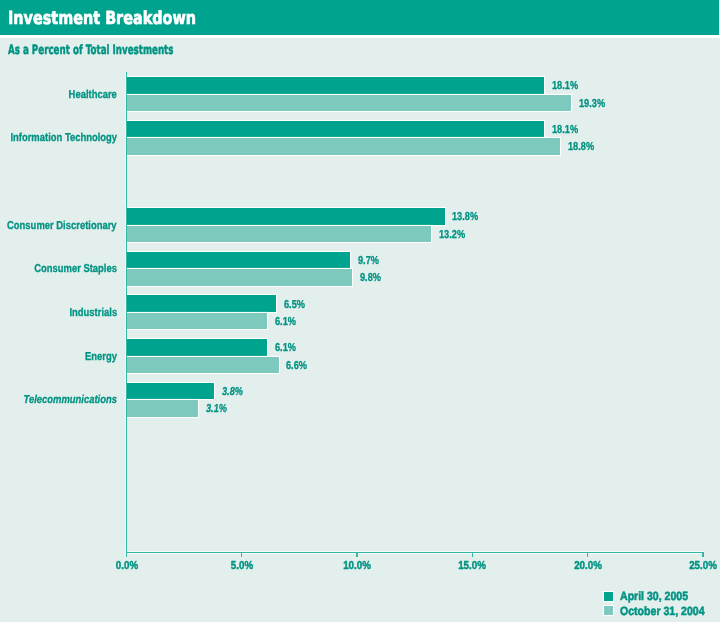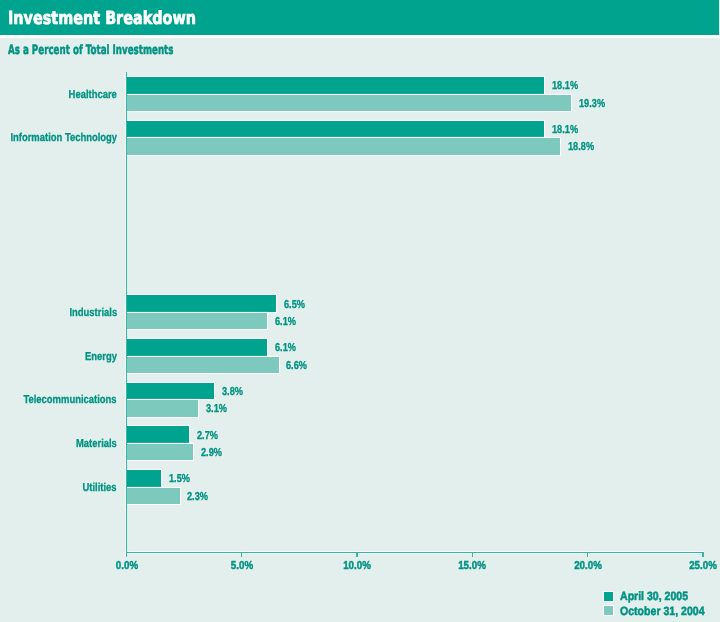--- a/index.html
+++ b/index.html
@@ -123,54 +123,54 @@
       <div class="vlabel vlabel-2" style="left: 579.281px;">19.3%</div>
       <div class="catlabel">Healthcare</div>
     </div>
     <div class="group" style="top: 120.673px;">
       <div class="bar bar-1" style="width: 416.614px;"></div>
       <div class="vlabel vlabel-1" style="left: 551.614px;">18.1%</div>
       <div class="bar bar-2" style="width: 432.753px;"></div>
       <div class="vlabel vlabel-2" style="left: 567.753px;">18.8%</div>
       <div class="catlabel">Information Technology</div>
     </div>
+    <div class="group" style="top: 208.019px;">
+      <div class="bar bar-1" style="width: 317.473px;"></div>
+      <div class="vlabel vlabel-1" style="left: 452.473px;">13.8%</div>
+      <div class="bar bar-2" style="width: 303.639px;"></div>
+      <div class="vlabel vlabel-2" style="left: 438.639px;">13.2%</div>
+      <div class="catlabel">Consumer Discretionary</div>
+    </div>
+    <div class="group" style="top: 251.692px;">
+      <div class="bar bar-1" style="width: 222.943px;"></div>
+      <div class="vlabel vlabel-1" style="left: 357.943px;">9.7%</div>
+      <div class="bar bar-2" style="width: 225.249px;"></div>
+      <div class="vlabel vlabel-2" style="left: 360.249px;">9.8%</div>
+      <div class="catlabel">Consumer Staples</div>
+    </div>
     <div class="group" style="top: 295.365px;">
       <div class="bar bar-1" style="width: 149.164px;"></div>
       <div class="vlabel vlabel-1" style="left: 284.164px;">6.5%</div>
       <div class="bar bar-2" style="width: 139.942px;"></div>
       <div class="vlabel vlabel-2" style="left: 274.942px;">6.1%</div>
       <div class="catlabel">Industrials</div>
     </div>
     <div class="group" style="top: 339.038px;">
       <div class="bar bar-1" style="width: 139.942px;"></div>
       <div class="vlabel vlabel-1" style="left: 274.942px;">6.1%</div>
       <div class="bar bar-2" style="width: 151.47px;"></div>
       <div class="vlabel vlabel-2" style="left: 286.47px;">6.6%</div>
       <div class="catlabel">Energy</div>
     </div>
-    <div class="group" style="top: 382.711px;">
+    <div class="group" style="top: 382.711px; font-style: italic;">
       <div class="bar bar-1" style="width: 86.9128px;"></div>
       <div class="vlabel vlabel-1" style="left: 221.913px;">3.8%</div>
       <div class="bar bar-2" style="width: 70.7736px;"></div>
       <div class="vlabel vlabel-2" style="left: 205.774px;">3.1%</div>
       <div class="catlabel">Telecommunications</div>
-    </div>
-    <div class="group" style="top: 426.384px;">
-      <div class="bar bar-1" style="width: 61.5512px;"></div>
-      <div class="vlabel vlabel-1" style="left: 196.551px;">2.7%</div>
-      <div class="bar bar-2" style="width: 66.1624px;"></div>
-      <div class="vlabel vlabel-2" style="left: 201.162px;">2.9%</div>
-      <div class="catlabel">Materials</div>
-    </div>
-    <div class="group" style="top: 470.057px;">
-      <div class="bar bar-1" style="width: 33.884px;"></div>
-      <div class="vlabel vlabel-1" style="left: 168.884px;">1.5%</div>
-      <div class="bar bar-2" style="width: 52.3288px;"></div>
-      <div class="vlabel vlabel-2" style="left: 187.329px;">2.3%</div>
-      <div class="catlabel">Utilities</div>
     </div>
 
     <div class="legend">
     <div class="legend-row legend-row-1">
       <div class="legend-swatch legend-swatch-1"></div>
       <div class="legend-label">April 30, 2005</div>
     </div>
     <div class="legend-row legend-row-2">
       <div class="legend-swatch legend-swatch-2"></div>
       <div class="legend-label">October 31, 2004</div>

